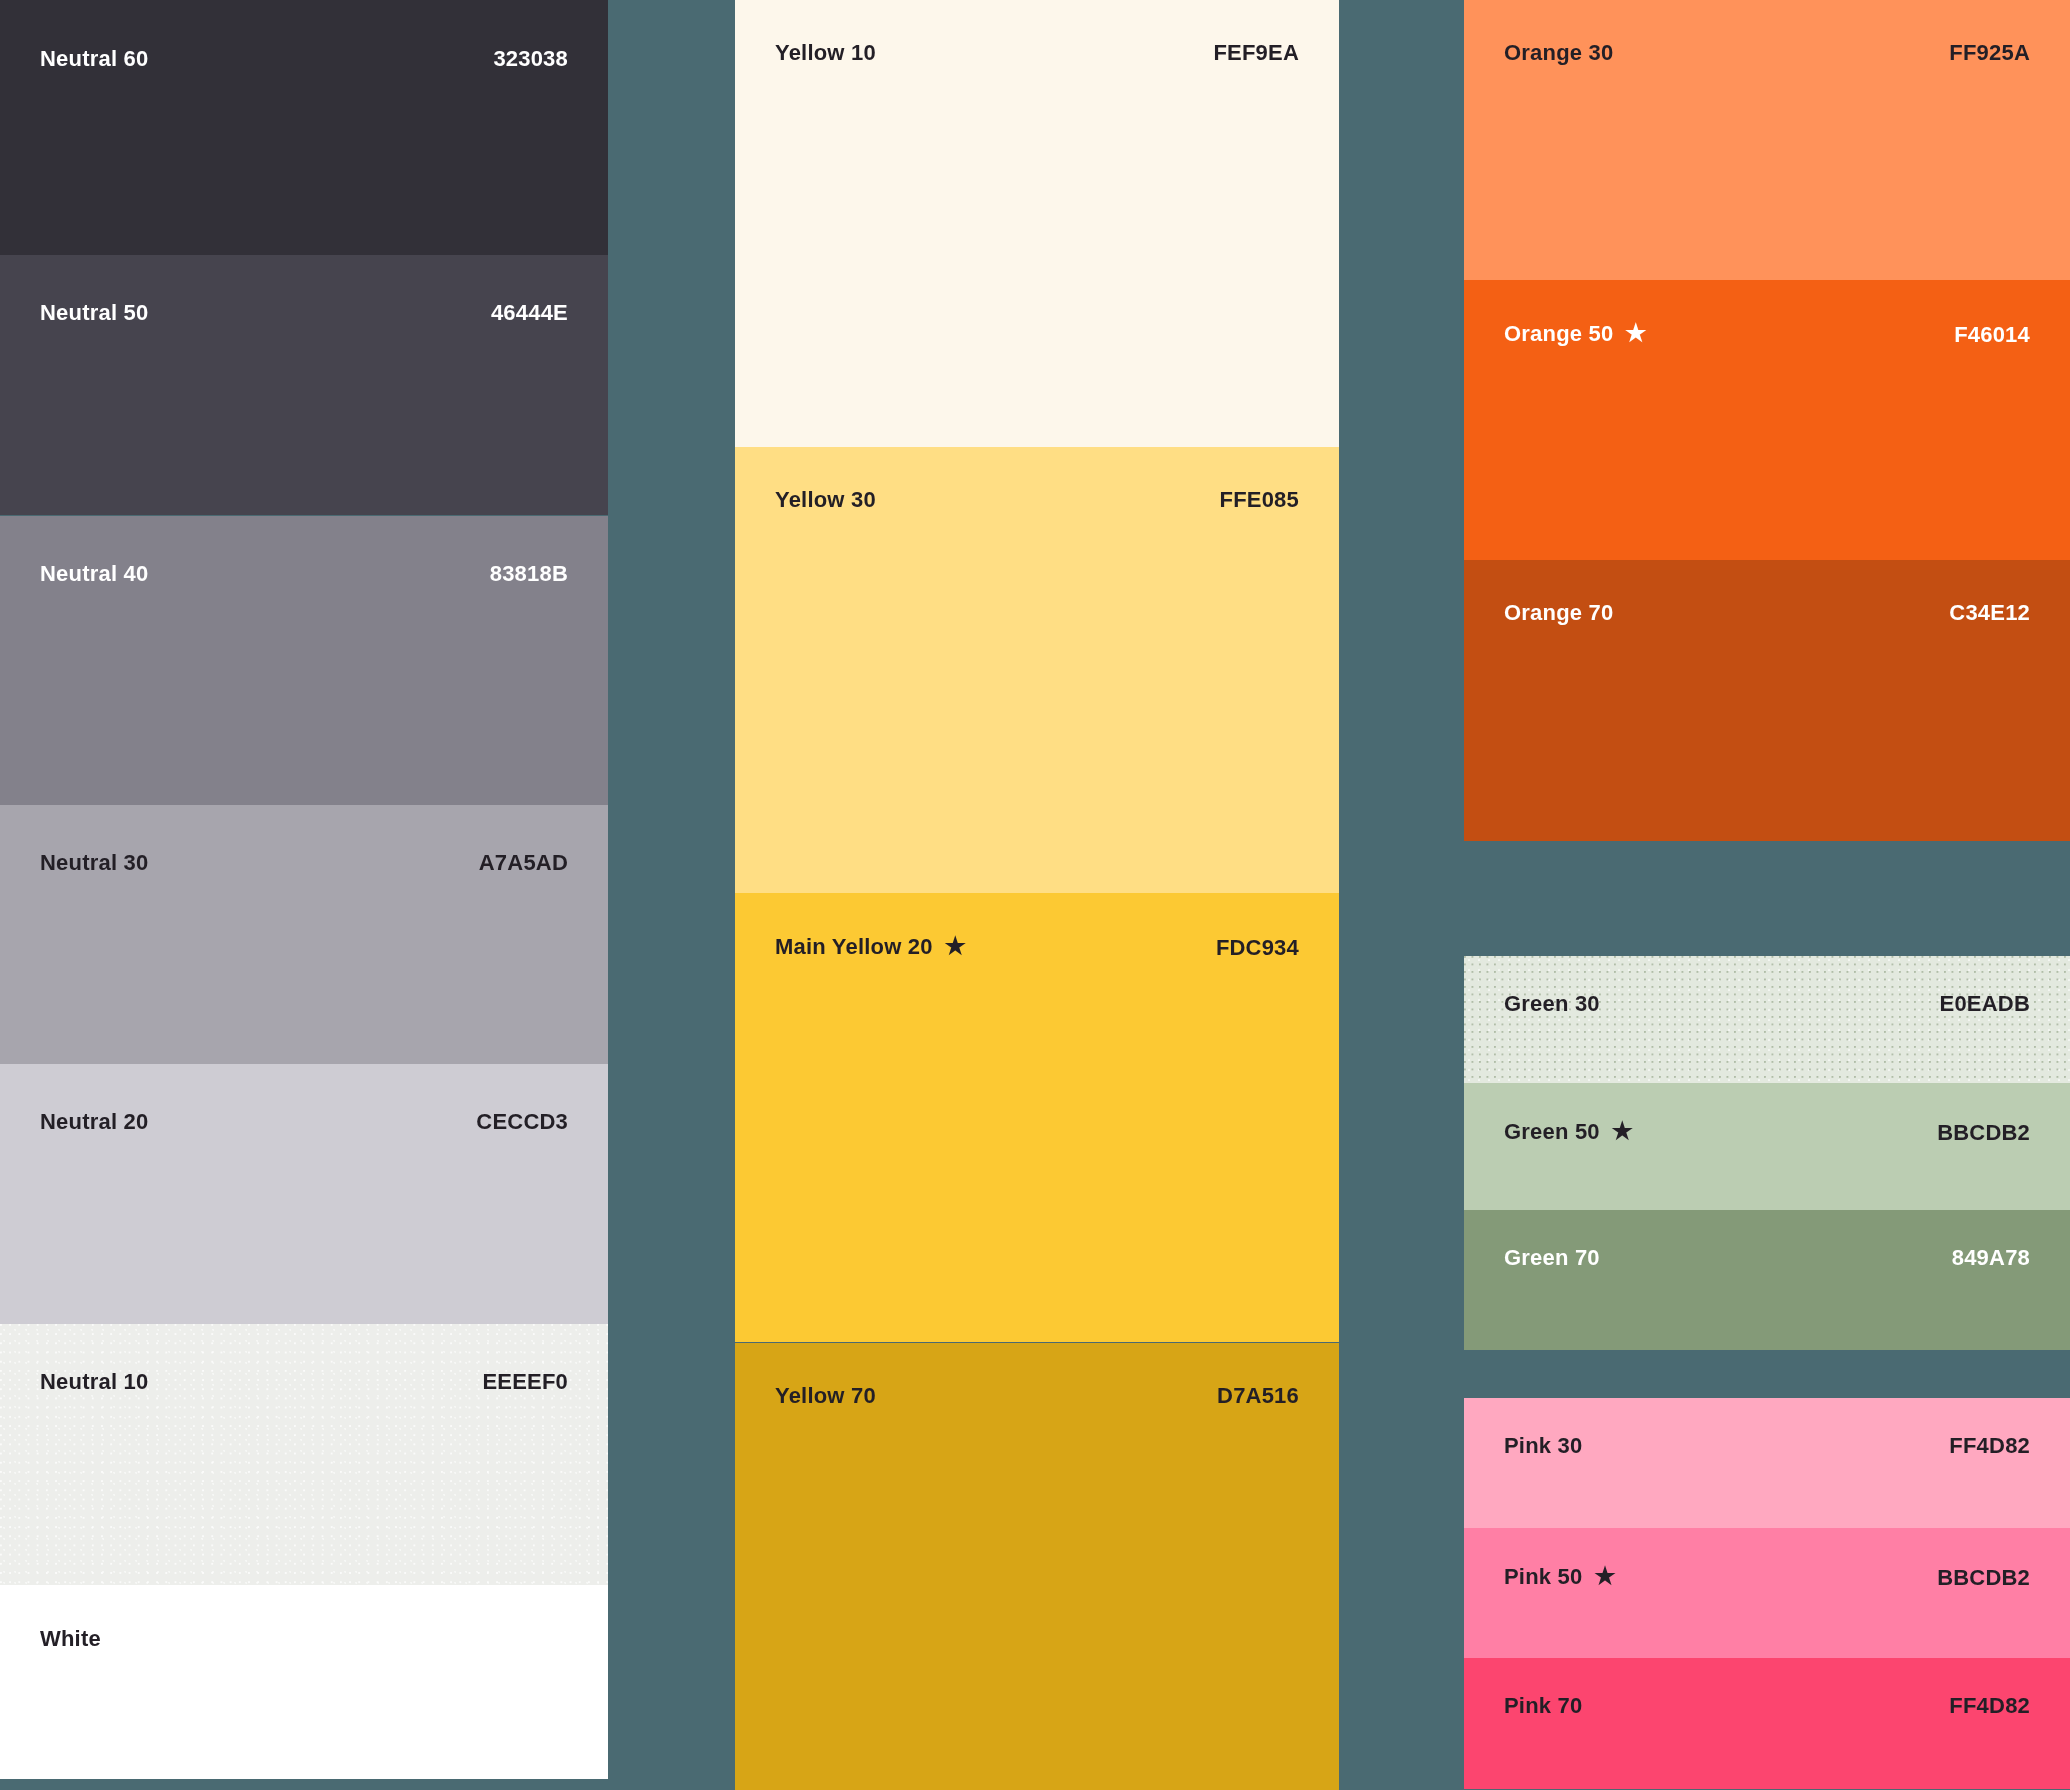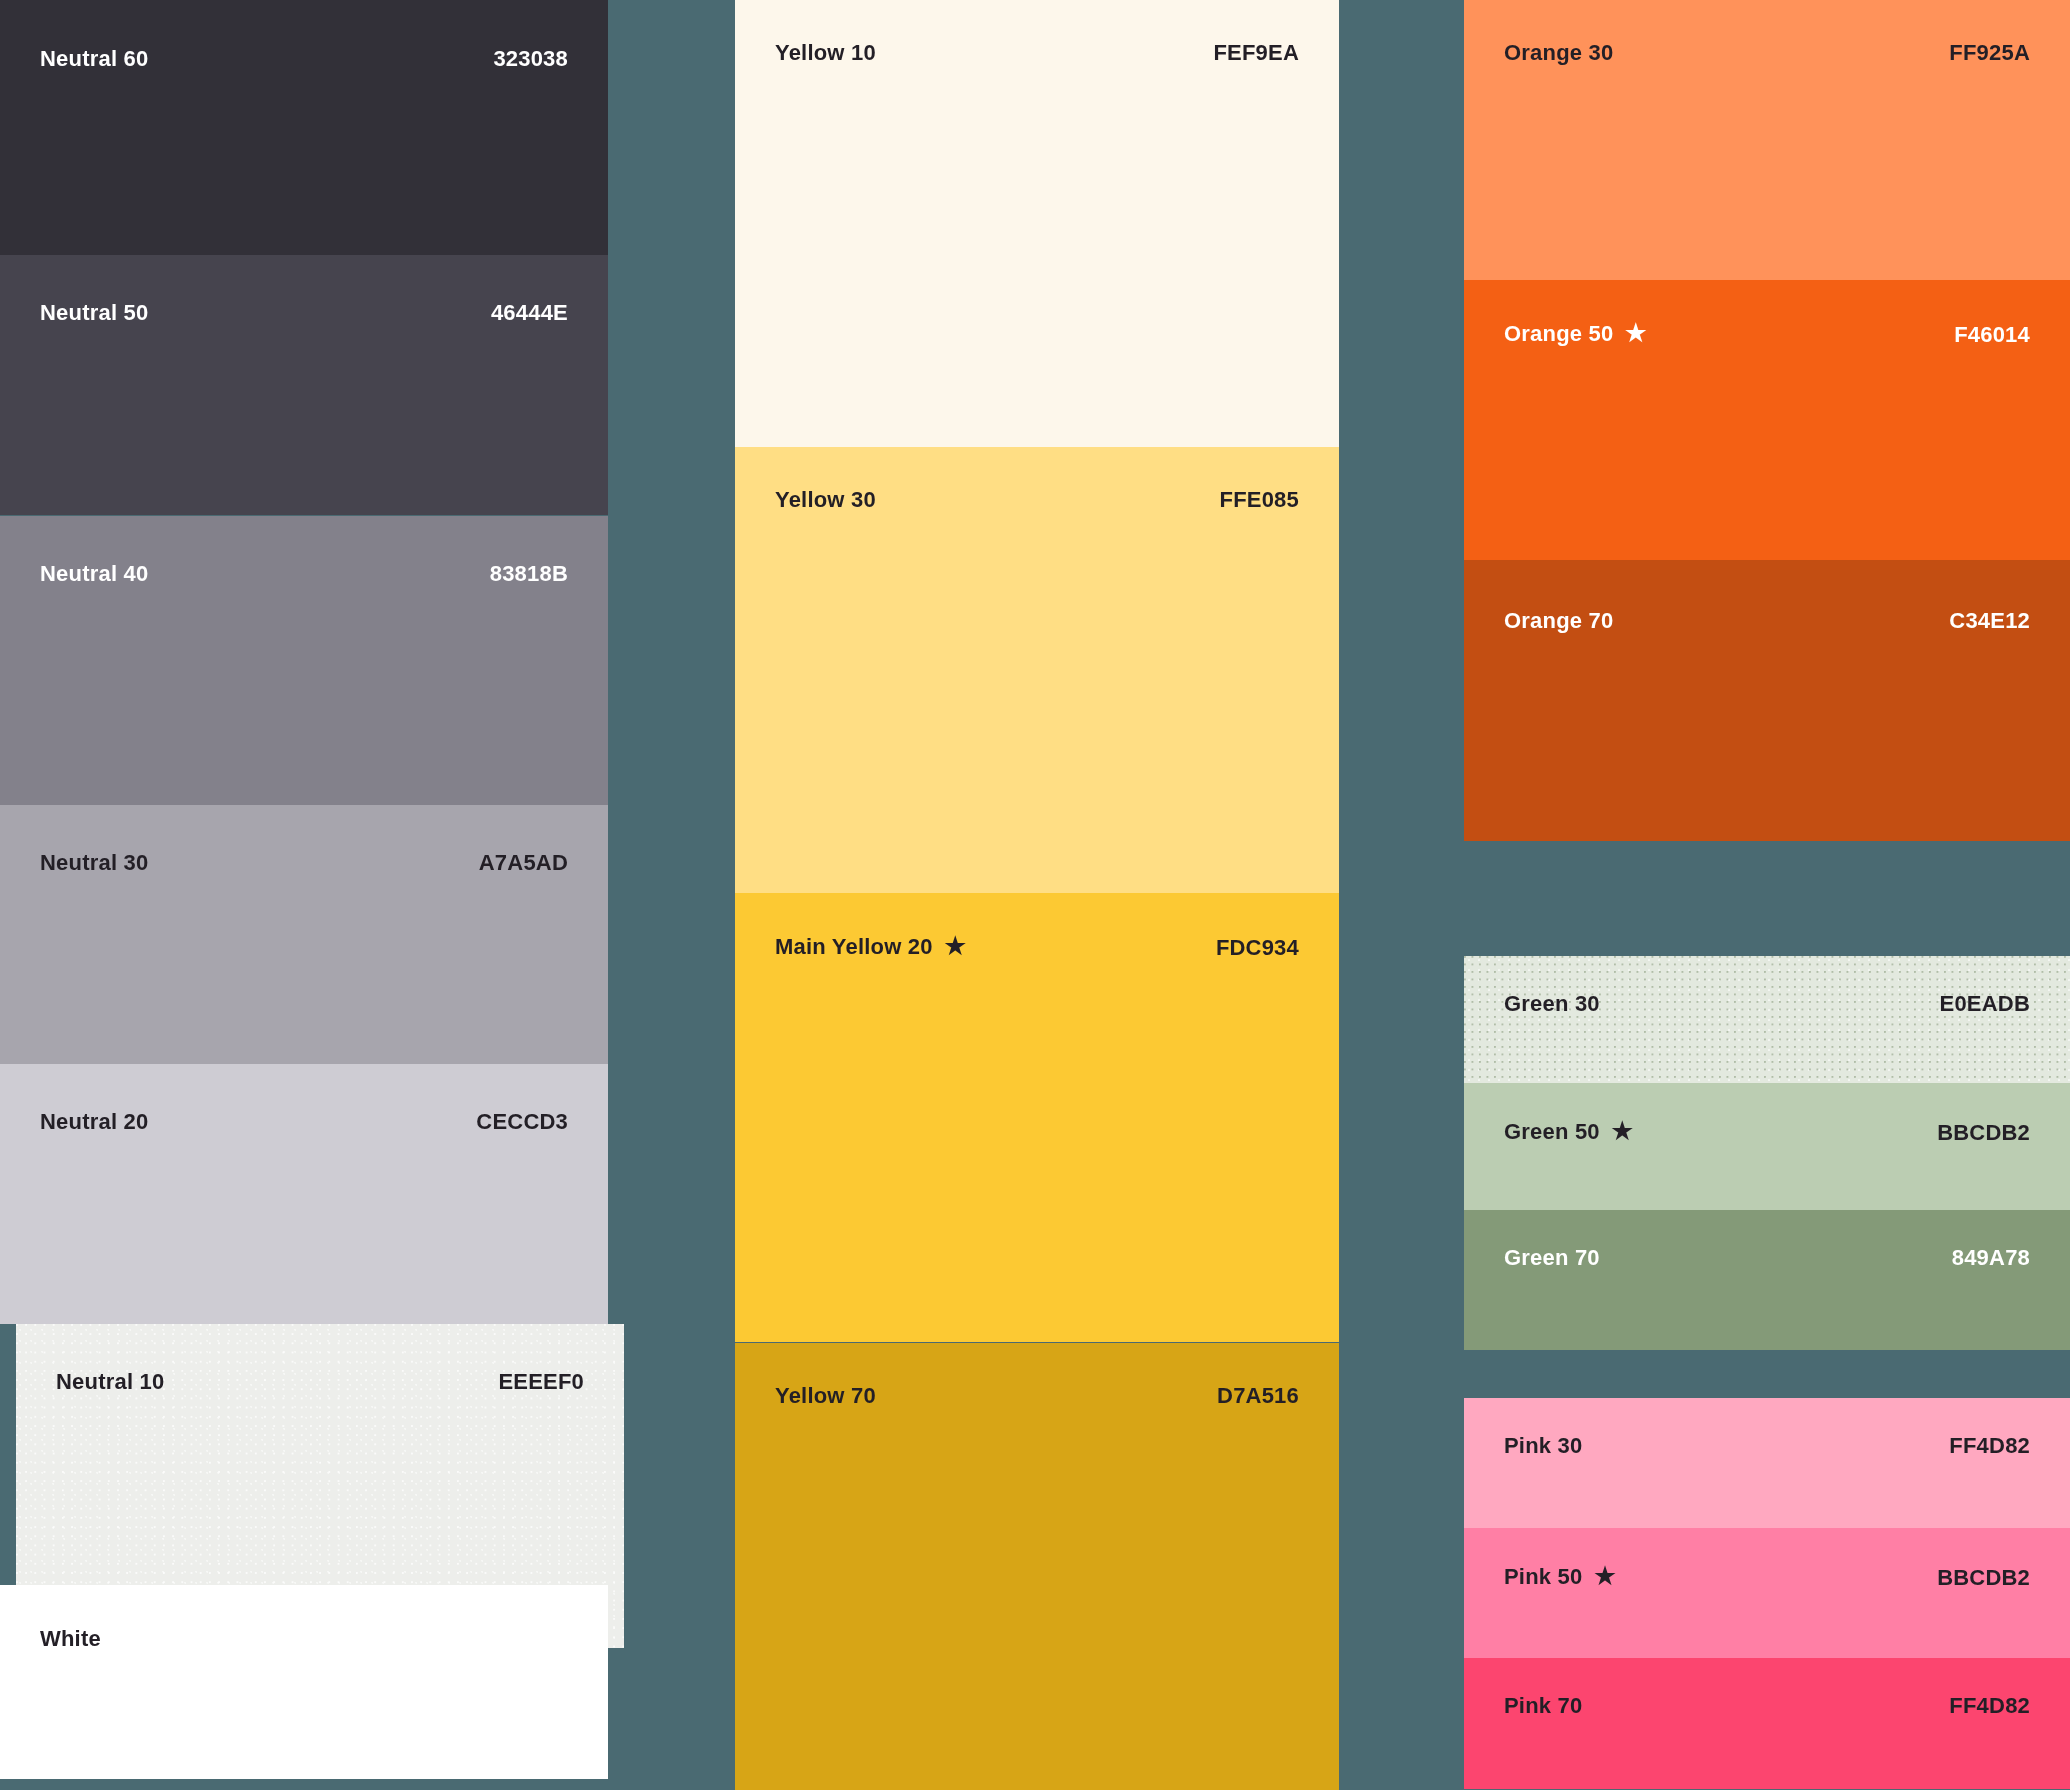--- a/index.html
+++ b/index.html
@@ -126,21 +126,21 @@
 
     <div class="swatch" id="n4" style="background: rgb(206, 204, 211); position: absolute; left: 0px; width: 100%; top: 1064px; height: 260px;">
       <div class="swatch-row tone-dark" id="n4r" style="top: 47px;">
         <span class="swatch-name">
           <span>Neutral 20</span>
         </span>
         <span class="swatch-hex">CECCD3</span>
       </div>
     </div>
 
-    <div class="swatch textured" id="n5" style="background: rgb(237, 238, 235); position: absolute; left: 16px; width: 100%; top: 1324px; height: 324px;">
+    <div class="swatch textured" id="n5" style="background: rgb(237, 238, 235); position: absolute; left: 0px; width: 100%; top: 1324px; height: 324px;">
       <div class="swatch-row tone-dark" id="n5r" style="z-index: 2; top: 47px;">
         <span class="swatch-name">
           <span>Neutral 10</span>
         </span>
         <span class="swatch-hex">EEEEF0</span>
       </div>
     </div>
 
     <div class="swatch" id="n6" style="background: rgb(255, 255, 255); position: absolute; left: 0px; width: 100%; top: 1585px; height: 194px;">
       <div class="swatch-row tone-dark" id="n6r" style="top: 43px;">
@@ -206,21 +206,21 @@
       <div class="swatch" id="o1" style="background: rgb(244, 96, 20); position: absolute; left: 0px; width: 100%; top: 280px; height: 281px; padding-left: 20px;">
         <div class="swatch-row tone-light" id="o1r" style="top: 42px;">
           <span class="swatch-name">
             <span>Orange 50</span>
             <span class="star-icon">★</span>
           </span>
           <span class="swatch-hex">F46014</span>
         </div>
       </div>
       <div class="swatch" id="o2" style="background: rgb(195, 78, 18); position: absolute; left: 0px; width: 100%; top: 560px; height: 281px;">
-        <div class="swatch-row tone-light" id="o2r" style="top: 50px;">
+        <div class="swatch-row tone-light" id="o2r" style="top: 42px;">
           <span class="swatch-name">
             <span>Orange 70</span>
           </span>
           <span class="swatch-hex">C34E12</span>
         </div>
       </div>
     </div>
 
     <div class="block" id="blk-green" style="top: 956px; height: 394px;">
       <div class="swatch textured-green" id="g0" style="background: rgb(227, 233, 223); position: absolute; left: 0px; width: 100%; top: 0px; height: 127px;">

